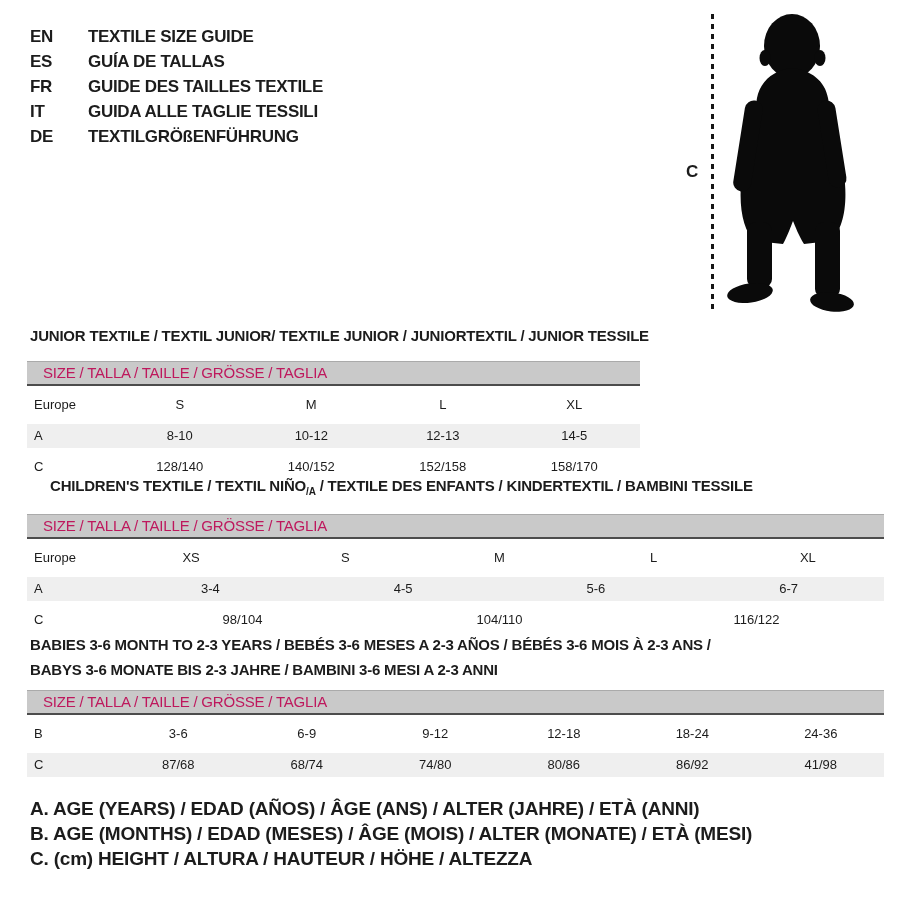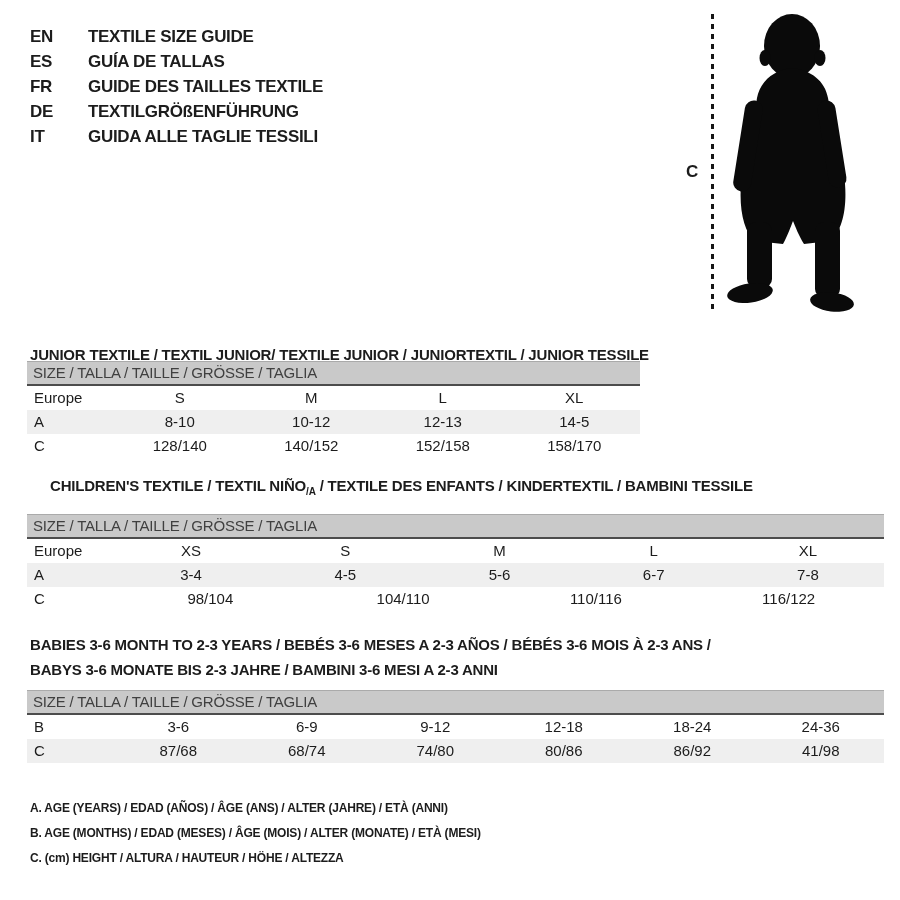--- a/index.html
+++ b/index.html
@@ -15,61 +15,61 @@
   
   .figure-block{position:absolute;left:680px;top:10px;width:200px;height:310px;}
   .dotted-line{position:absolute;left:31px;top:4px;width:3px;height:300px;
     background:repeating-linear-gradient(to bottom,#161616 0 5px,transparent 5px 10px);}
   .figure-c{position:absolute;left:6px;top:152px;font-weight:700;font-size:17px;}
   .toddler{position:absolute;left:45px;top:2px;}
 
   
   .heading{position:absolute;left:30px;font-weight:700;font-size:15px;letter-spacing:-0.2px;white-space:nowrap;}
   .heading .subscript{font-size:10px;vertical-align:sub;}
-  .heading-junior{top:346px;}
+  .heading-junior{top:327px;}
   .heading-children{top:477px;margin-left:20px;}
   .heading-babies{top:632px;line-height:25px;}
 
   
   .table{position:absolute;left:27px;}
   .table-junior{top:361px;width:613px;}
   .table-children{top:514px;width:858px;}
   .table-babies{top:690px;width:858px;}
-  .size-bar{height:22px;line-height:22px;background:#c9c9c9;color:#404040;
+  .size-bar{height:22px;line-height:22px;background:#c9c9c9;color:#be185d;
     border-top:1px solid #aaaaaa;border-bottom:2px solid #4c4c4c;
-    padding-left:6px;font-size:15px;letter-spacing:-0.2px;}
-  .trow{display:flex;height:24px;line-height:24px;font-size:15px;}
+    padding-left:16px;font-size:15px;letter-spacing:-0.2px;}
+  .trow{display:flex;height:24px;line-height:24px;font-size:13px;margin-top:7px;}
   .trow.shaded{background:#efefef;}
   .cell{flex:1;text-align:center;}
   .cell.label{flex:0 0 80px;text-align:left;padding-left:7px;}
 
   
   .footnotes{position:absolute;left:30px;top:796px;}
-  .footnote{height:25px;line-height:25px;font-weight:700;font-size:12px;letter-spacing:-0.2px;}
+  .footnote{height:25px;line-height:25px;font-weight:700;font-size:19px;letter-spacing:-0.2px;}
 </style>
 </head>
 <body>
 
 <div class="page">
 
   <div class="lang-block">
     <div class="lang-row">
       <span class="lang-code">EN</span><span class="lang-title">TEXTILE SIZE GUIDE</span>
     </div>
     <div class="lang-row">
       <span class="lang-code">ES</span><span class="lang-title">GUÍA DE TALLAS</span>
     </div>
     <div class="lang-row">
       <span class="lang-code">FR</span><span class="lang-title">GUIDE DES TAILLES TEXTILE</span>
     </div>
     <div class="lang-row">
-      <span class="lang-code">DE</span><span class="lang-title">TEXTILGRÖßENFÜHRUNG</span>
+      <span class="lang-code">IT</span><span class="lang-title">GUIDA ALLE TAGLIE TESSILI</span>
     </div>
     <div class="lang-row">
-      <span class="lang-code">IT</span><span class="lang-title">GUIDA ALLE TAGLIE TESSILI</span>
+      <span class="lang-code">DE</span><span class="lang-title">TEXTILGRÖßENFÜHRUNG</span>
     </div>
   </div>
 
   <div class="figure-block">
     <div class="dotted-line"></div>
     <span class="figure-c">C</span>
     <svg class="toddler" width="130" height="300" viewBox="0 0 130 300">
       <g fill="#0a0a0a">
         <ellipse cx="67" cy="34" rx="28" ry="32"></ellipse>
         <ellipse cx="40" cy="46" rx="5.5" ry="8"></ellipse>
@@ -123,27 +123,25 @@
       <div class="cell">M</div>
       <div class="cell">L</div>
       <div class="cell">XL</div>
     </div>
     <div class="trow shaded">
       <div class="cell label">A</div>
       <div class="cell">3-4</div>
       <div class="cell">4-5</div>
       <div class="cell">5-6</div>
       <div class="cell">6-7</div>
-      <div class="cell">7-8</div>
     </div>
     <div class="trow">
       <div class="cell label">C</div>
       <div class="cell">98/104</div>
       <div class="cell">104/110</div>
-      <div class="cell">110/116</div>
       <div class="cell">116/122</div>
     </div>
   </div>
 
   <div class="heading heading-babies">
     <div>BABIES 3-6 MONTH TO 2-3 YEARS / BEBÉS 3-6 MESES A 2-3 AÑOS / BÉBÉS 3-6 MOIS À 2-3 ANS /</div>
     <div>BABYS 3-6 MONATE BIS 2-3 JAHRE / BAMBINI 3-6 MESI A 2-3 ANNI</div>
   </div>
   <div class="table table-babies">
     <div class="size-bar">SIZE / TALLA / TAILLE / GRÖSSE / TAGLIA</div>

